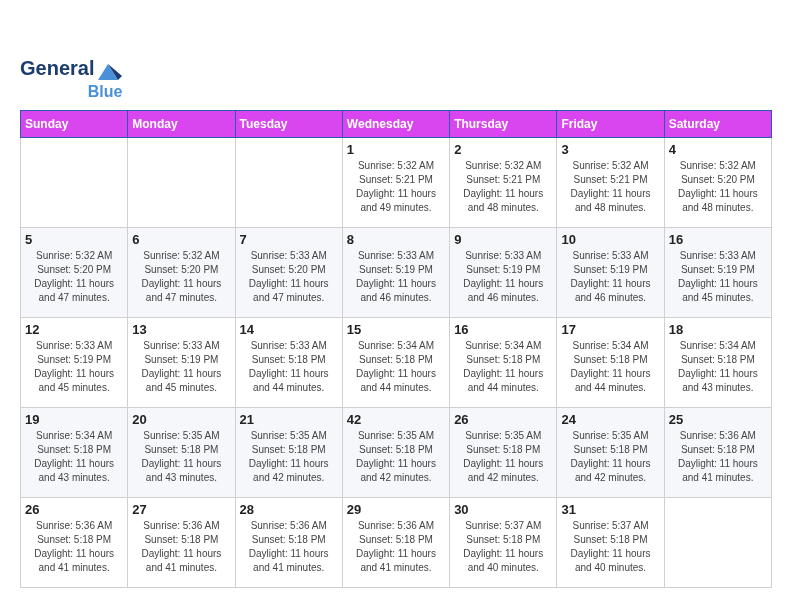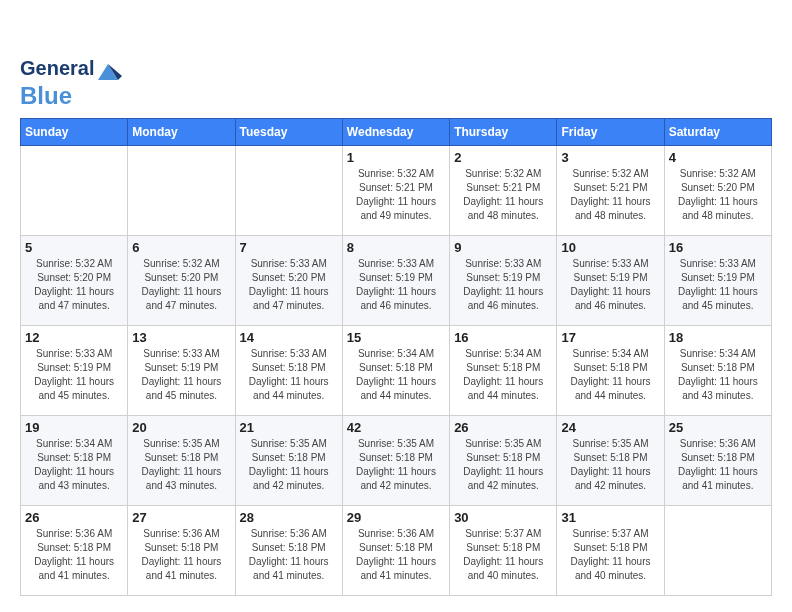--- a/index.html
+++ b/index.html
@@ -31,21 +31,21 @@
     .location-title {
       font-size: 18px;
       color: #333;
     }
     table {
       width: 100%;
       border-collapse: collapse;
       table-layout: fixed;
     }
     thead th {
-      background-color: #3b82f6;
+      background-color: #d946ef;
       color: #fff;
       font-size: 12px;
       font-weight: bold;
       padding: 6px 4px;
       text-align: left;
       border: 1px solid #2a5aaf;
     }
     tbody td {
       border: 1px solid #d0d0d0;
       vertical-align: top;
@@ -80,21 +80,21 @@
     <div>
       <div style="display:flex;align-items:flex-start;margin-top:38px;">
         <div style="font-size:20px;font-weight:bold;color:#1a3c6e;line-height:1;">
           <span>General</span>
         </div>
         <svg width="28" height="28" viewBox="0 0 28 28">
           <polygon points="4,22 14,6 24,22" fill="#4a90d9"></polygon>
           <polygon points="14,6 24,22 28,18" fill="#1a3c6e"></polygon>
         </svg>
       </div>
-      <div style="font-size:24px;font-weight:bold;color:#4a90d9;line-height:1;margin-top:-2px;">Blue</div>
+      <div style="font-size:16px;font-weight:bold;color:#4a90d9;line-height:1;margin-top:-2px;text-align:right;">Blue</div>
     </div>
   </div>
   <div class="title-section">
     <div class="month-title"></div>
     <div class="location-title"></div>
   </div>
 </div>
 
 <table>
   <thead>

